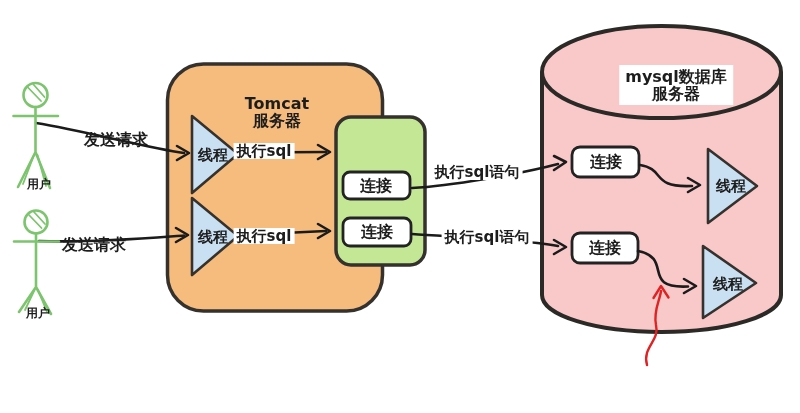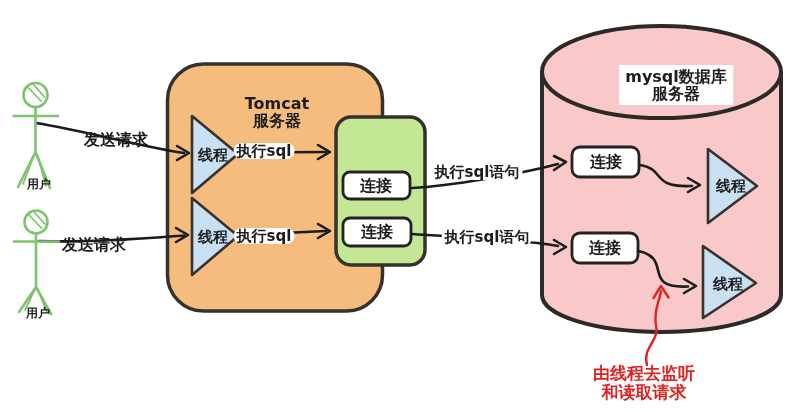--- a/index.html
+++ b/index.html
@@ -4,21 +4,21 @@
 <style>
   html,body{margin:0;padding:0;background:#fff;}
   .canvas{position:relative;width:800px;height:413px;background:#ffffff;
           font-family:"DejaVu Sans",sans-serif;overflow:hidden;}
   .layer{position:absolute;left:0;top:0;}
   .lbl{position:absolute;transform:translate(-50%,-50%);white-space:nowrap;
        color:#1d1d1d;font-weight:600;}
   .sz15{font-size:15px;}
   .sz16{font-size:16px;}
   .bold17{font-size:12px;font-weight:700;}
-  .whitebg{background:#ffffff;padding:0 3px;line-height:16px;border-radius:8px;}
+  .whitebg{background:#ffffff;padding:0 3px;line-height:16px;}
   .two-line{text-align:center;line-height:17px;font-size:16px;}
   .two-line span{display:block;}
   .titlebg{background:#ffffff;padding:3px 6px;margin-top:8px;}
   .annotation{color:#e02222;font-weight:700;font-size:17px;line-height:19px;text-align:center;}
   .annotation span{display:block;}
   
   .outline{stroke:#35322e;stroke-width:3.5;stroke-linejoin:round;}
   .outline-thick{stroke:#2c2a27;stroke-width:4;stroke-linejoin:round;}
   .tri{stroke:#35322e;stroke-width:2.6;stroke-linejoin:round;}
   .connbox{fill:#ffffff;stroke:#232323;stroke-width:2.8;stroke-linejoin:round;}
@@ -128,18 +128,14 @@
   <div class="lbl sz15 whitebg" style="left:264px;top:236px">执行sql</div>
 
   <div class="lbl sz15 whitebg" style="left:477px;top:172px">执行sql语句</div>
   <div class="lbl sz15 whitebg" style="left:487px;top:237px">执行sql语句</div>
 
   <div class="lbl sz16" style="left:376px;top:186px">连接</div>
   <div class="lbl sz16" style="left:377px;top:232px">连接</div>
   <div class="lbl sz16" style="left:606px;top:162px">连接</div>
   <div class="lbl sz16" style="left:605px;top:248px">连接</div>
 
-  <div class="lbl annotation" style="left:644px;top:383px">
-    <span>由线程去监听</span>
-    <span>和读取请求</span>
-  </div>
 
 </div>
 
 </body></html>

